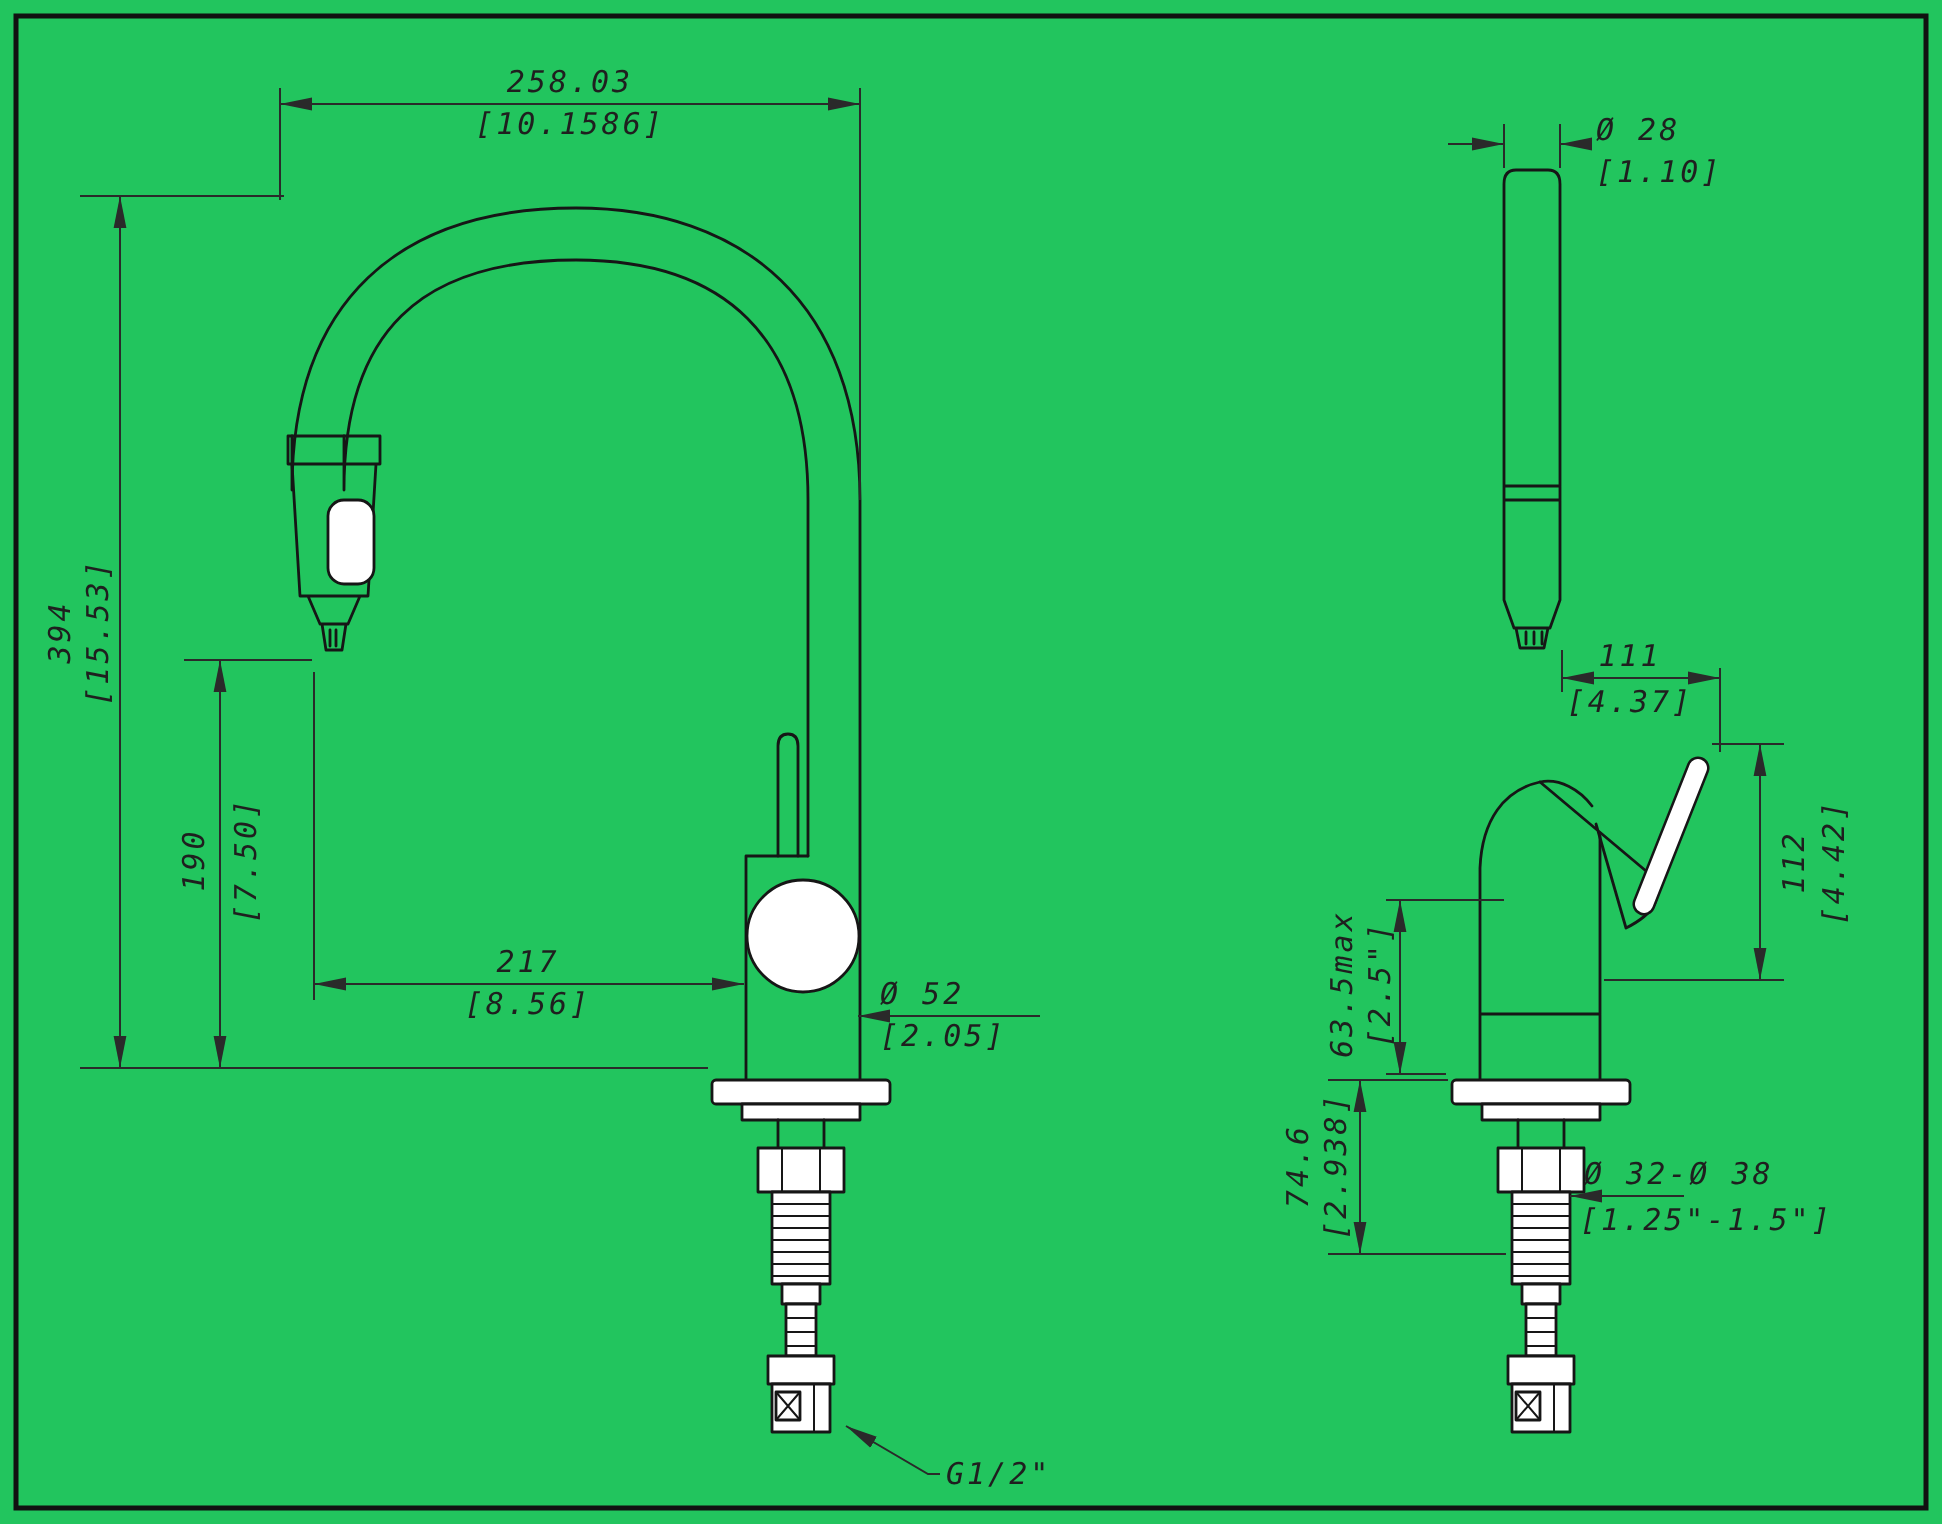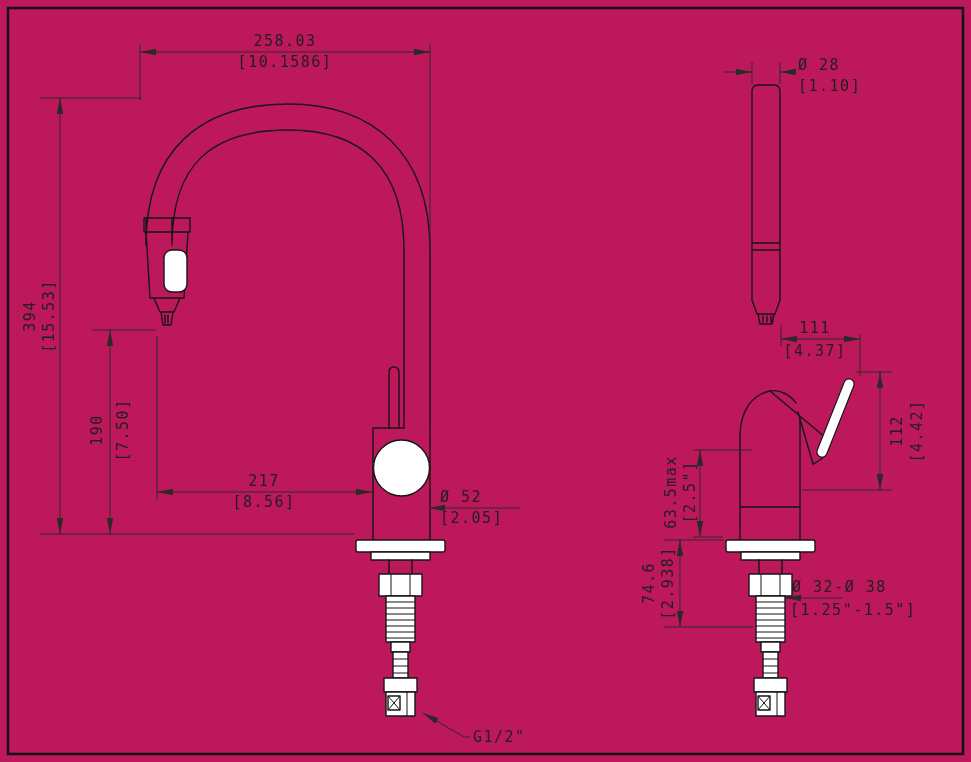--- a/index.html
+++ b/index.html
@@ -1,16 +1,16 @@
 <!DOCTYPE html>
 <html><head>
 <meta charset="utf-8">
 <style>
   html,body{margin:0;padding:0;background:#fff;}
-  .stage{position:relative;width:971px;height:762px;background:#be185d;font-family:"DejaVu Sans Mono",monospace;}
+  .stage{position:relative;width:971px;height:762px;background:#22c55e;font-family:"DejaVu Sans Mono",monospace;font-style:italic;}
   svg{display:block;}
   .ol{fill:none;stroke:#161616;stroke-width:1.4;stroke-linejoin:round;stroke-linecap:round;}
   .fw{fill:#ffffff;stroke:#161616;stroke-width:1.4;stroke-linejoin:round;}
   .thin{fill:none;stroke:#161616;stroke-width:1;}
   .dim{fill:none;stroke:#2a2a2a;stroke-width:1;}
   .lever-outer{fill:none;stroke:#161616;stroke-width:11.5;stroke-linecap:round;}
   .lever-inner{fill:none;stroke:#ffffff;stroke-width:9;stroke-linecap:round;}
   .t{font-family:"DejaVu Sans Mono",monospace;font-size:15px;fill:#1f1f1f;letter-spacing:1.5px;}
   .tm{text-anchor:middle;}
 </style>

